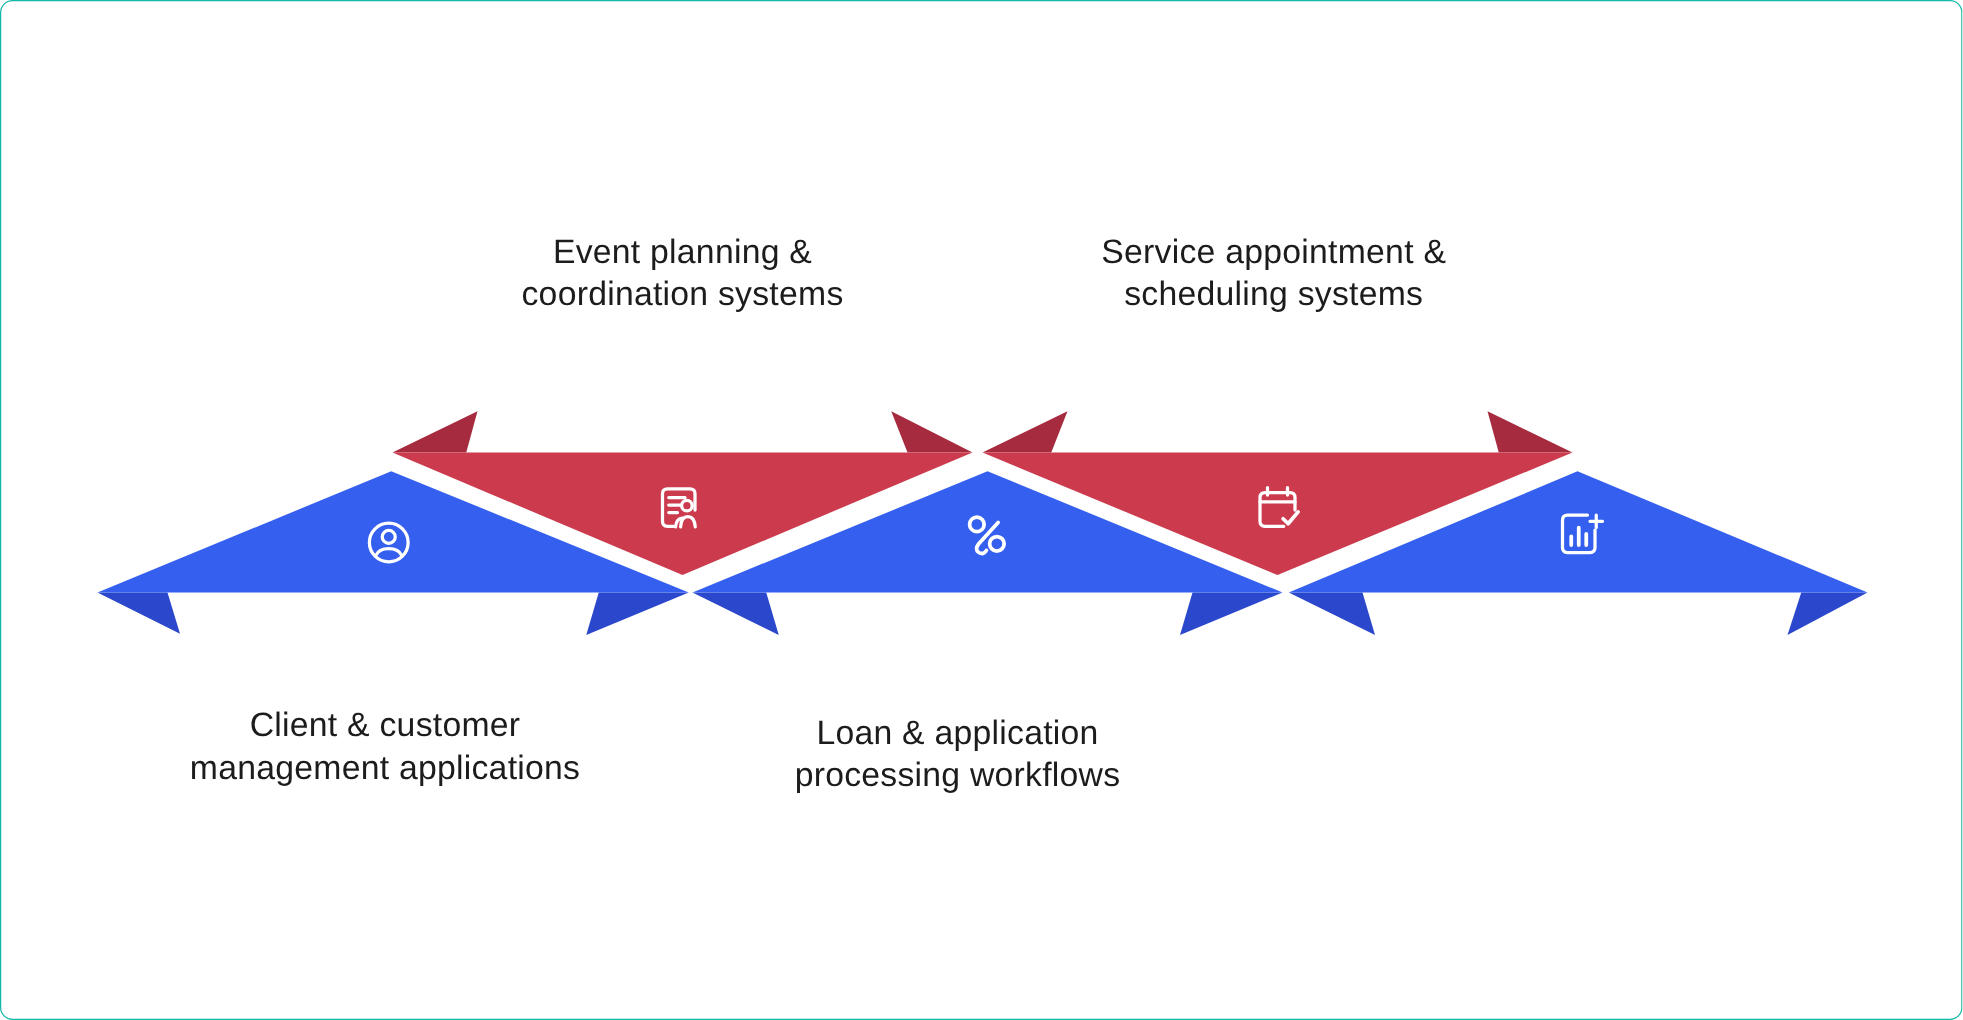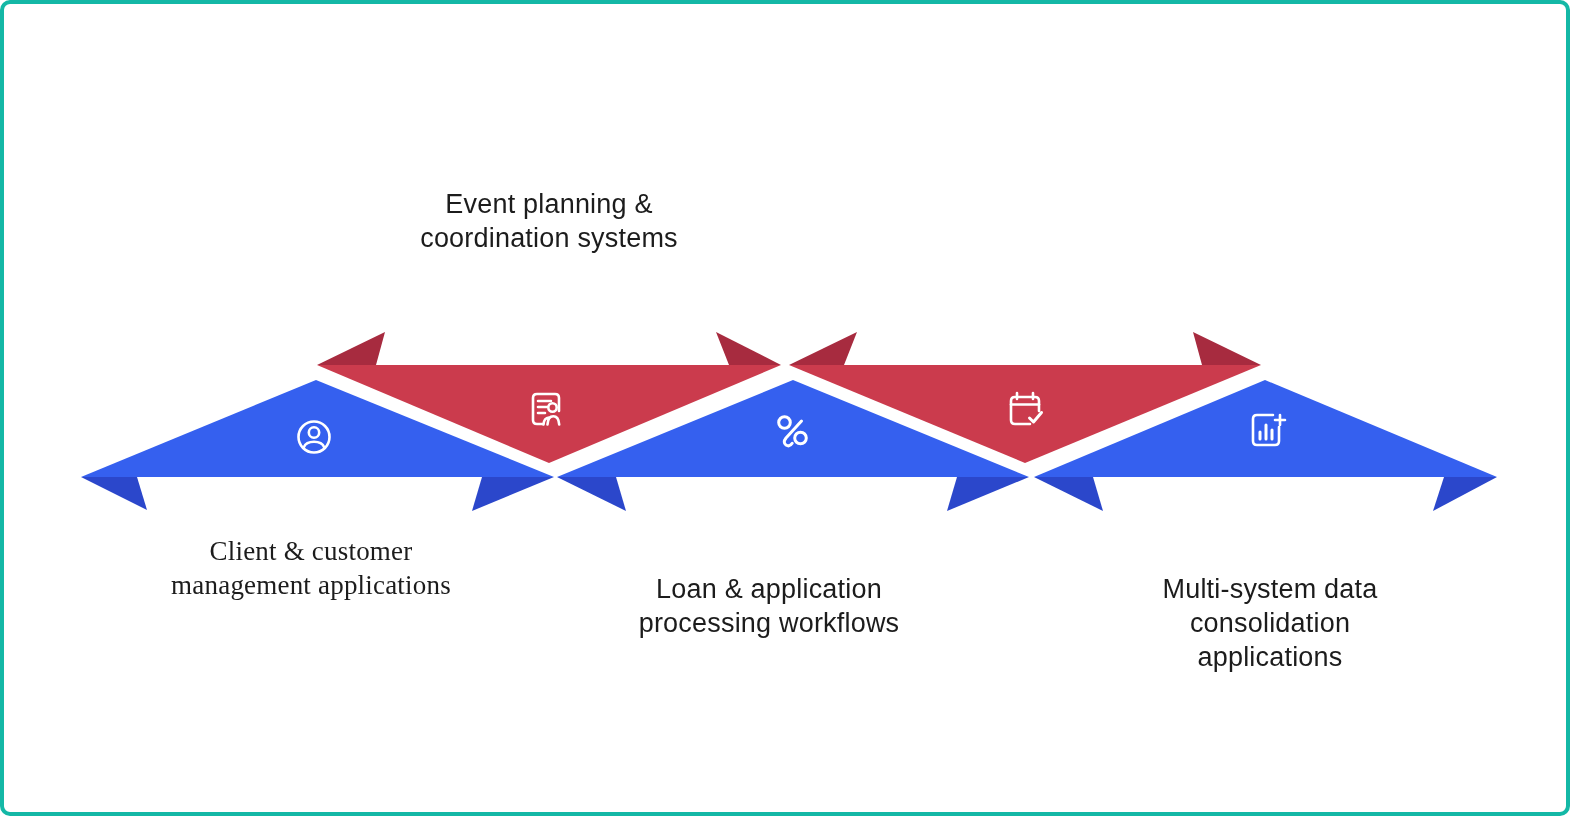--- a/index.html
+++ b/index.html
@@ -1,20 +1,20 @@
 <!DOCTYPE html>
 <html style="--background: #FFFFFF; --blue: #3560EF; --blue-dark: #2B47CB; --red: #CB3B4D; --red-dark: #A72B3F; --icon: #FFFFFF; --text: #1C1C1C;"><head>
 <meta charset="utf-8">
 <style>
   html,body{margin:0;padding:0;background:#ffffff;}
   .canvas{
     position:relative;
     width:1570px;height:816px;
     background:var(--background,#fff);
-    border:4px solid #14b8a6;
+    border:1px solid #14b8a6;
     border-radius:10px;
     box-sizing:border-box;
     overflow:hidden;
     font-family:"Liberation Sans", sans-serif;
   }
   .diagram-svg{position:absolute;left:0;top:0;}
   .shape-blue{fill:var(--blue,#3560ef);}
   .shape-blue-dark{fill:var(--blue-dark,#2b47cb);}
   .shape-red{fill:var(--red,#cb3b4d);}
   .shape-red-dark{fill:var(--red-dark,#a72b3f);}
@@ -103,19 +103,19 @@
       <svg x="1240" y="403" width="44" height="44" viewBox="0 0 44 44">
         <path class="icon-stroke" d="M 29,8 L 13,8 Q 9,8 9,12 L 9,34 Q 9,38 13,38 L 31,38 Q 35,38 35,34 L 35,20"></path>
         <path class="icon-stroke thick" d="M 16,25 L 16,32 M 22,18 L 22,32 M 28,23 L 28,32"></path>
         <path class="icon-stroke" d="M 31,13 L 41,13 M 36,8 L 36,18"></path>
       </svg>
     </g>
   </svg>
 
   <div class="label" style="left:545px;top:183px;">Event planning &amp;
 coordination systems</div>
-  <div class="label" style="left:307px;top:530px;font-family:Liberation Serif, serif;">Client &amp; customer
+  <div class="label" style="left:1018px;top:183px;">Service appointment &amp;
+scheduling systems</div>
+  <div class="label" style="left:307px;top:562px;">Client &amp; customer
 management applications</div>
   <div class="label" style="left:765px;top:568px;">Loan &amp; application
 processing workflows</div>
-  <div class="label" style="left:1266px;top:568px;">Multi-system data
-consolidation applications</div>
 </div>
 
 </body></html>

